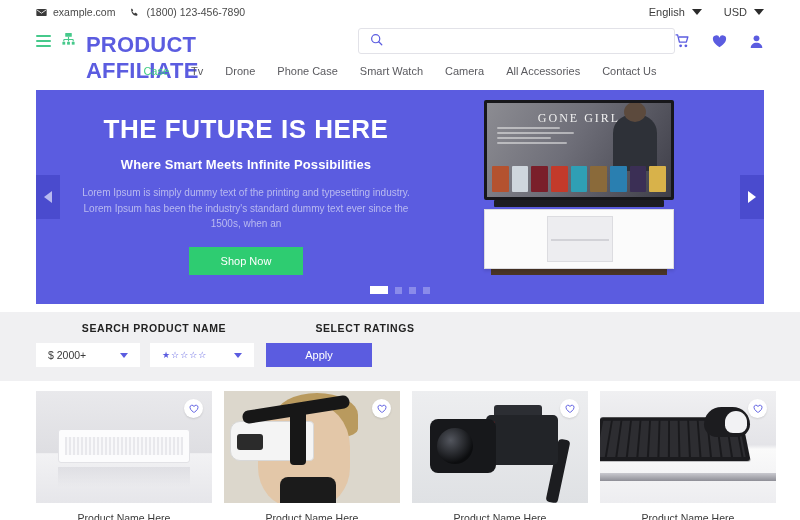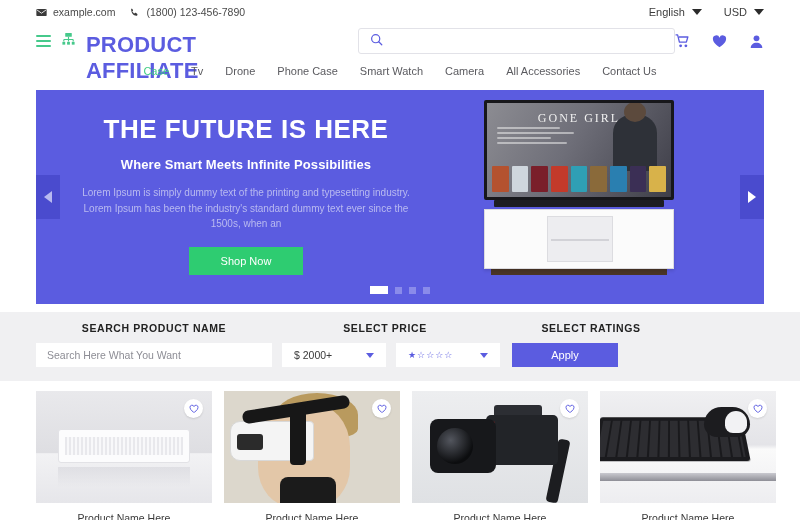--- a/index.html
+++ b/index.html
@@ -404,25 +404,23 @@
       <b class="active"></b>
       <b></b>
       <b></b>
       <b></b>
     </div>
   </div>
 
   <div class="filterbar">
     <div class="filter-labels">
       <div class="flabel fl-1">SEARCH PRODUCT NAME</div>
-      <div class="flabel fl-2">SELECT PRICE</div>
       <div class="flabel fl-3">SELECT RATINGS</div>
     </div>
     <div class="filter-row">
-      <input class="f-input" type="text" placeholder="Search Here What You Want" style="">
       <div class="f-sel price">
         <span>$ 2000+</span>
         <span class="caret-s"></span>
       </div>
       <div class="f-sel rate">
         <span class="stars">★☆☆☆☆</span>
         <span class="caret-s"></span>
       </div>
       <button class="apply">Apply</button>
     </div>

